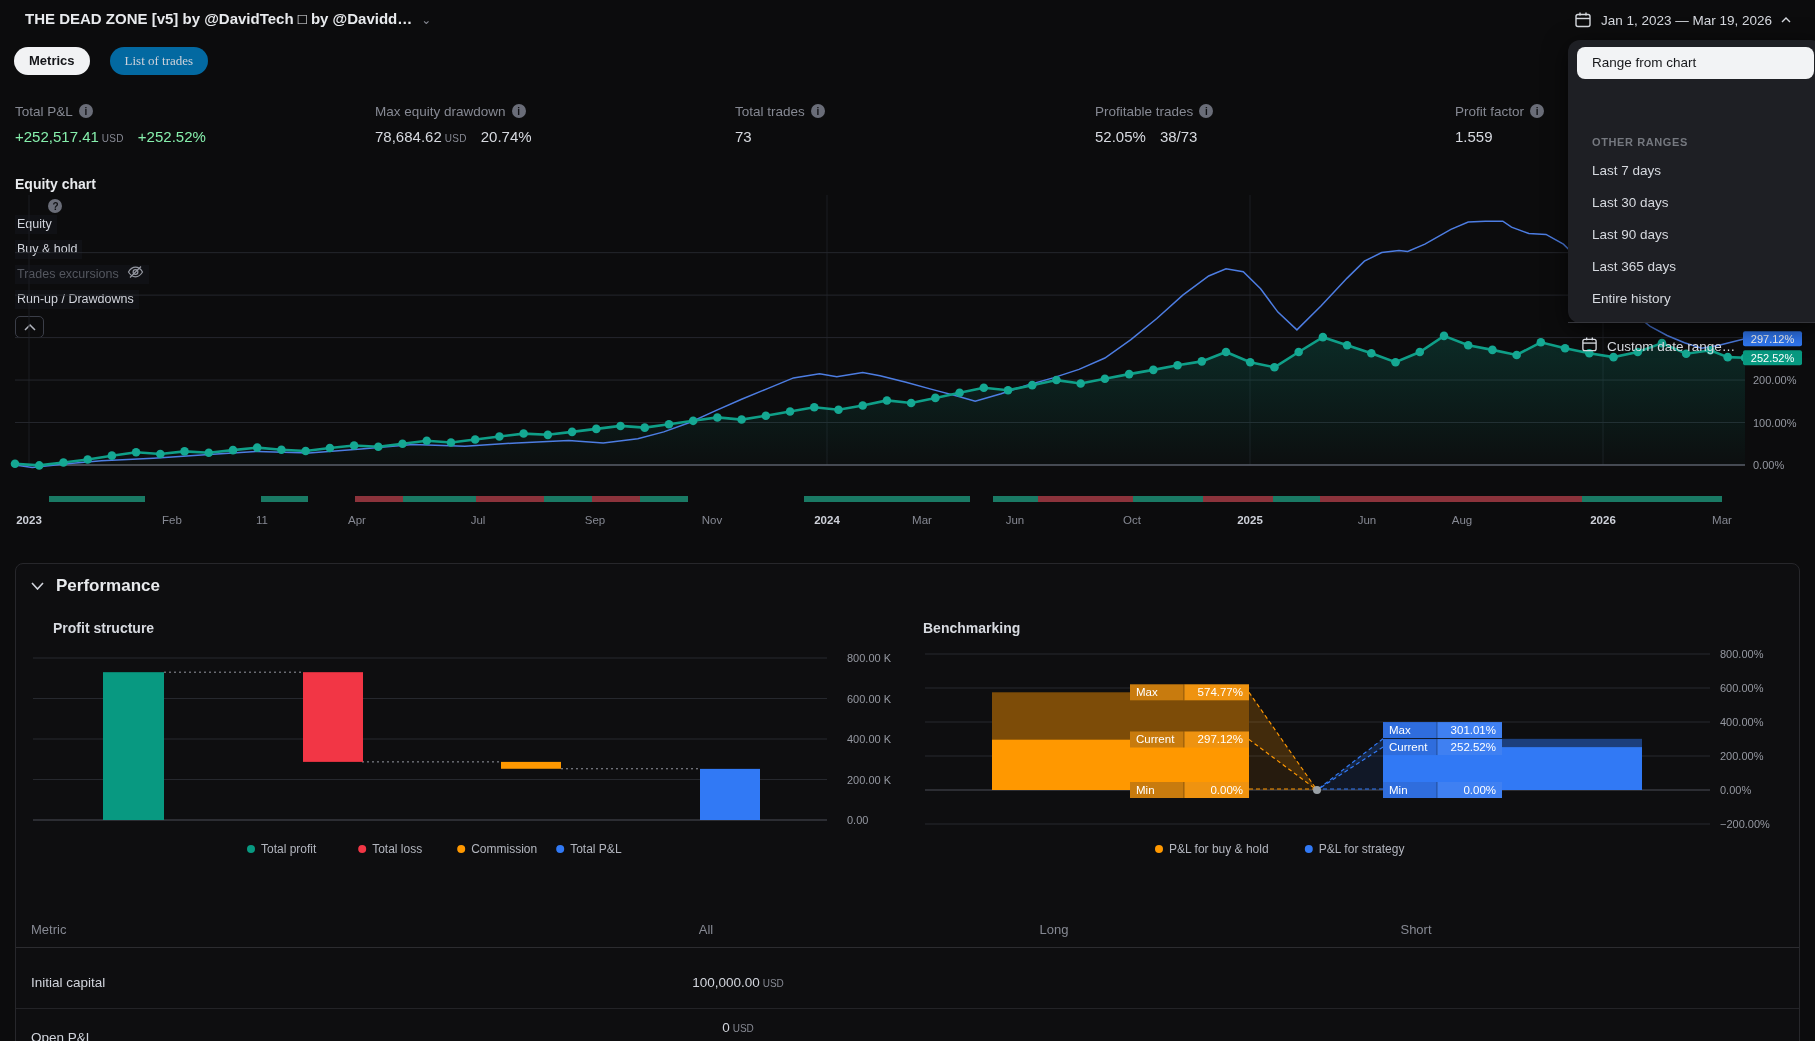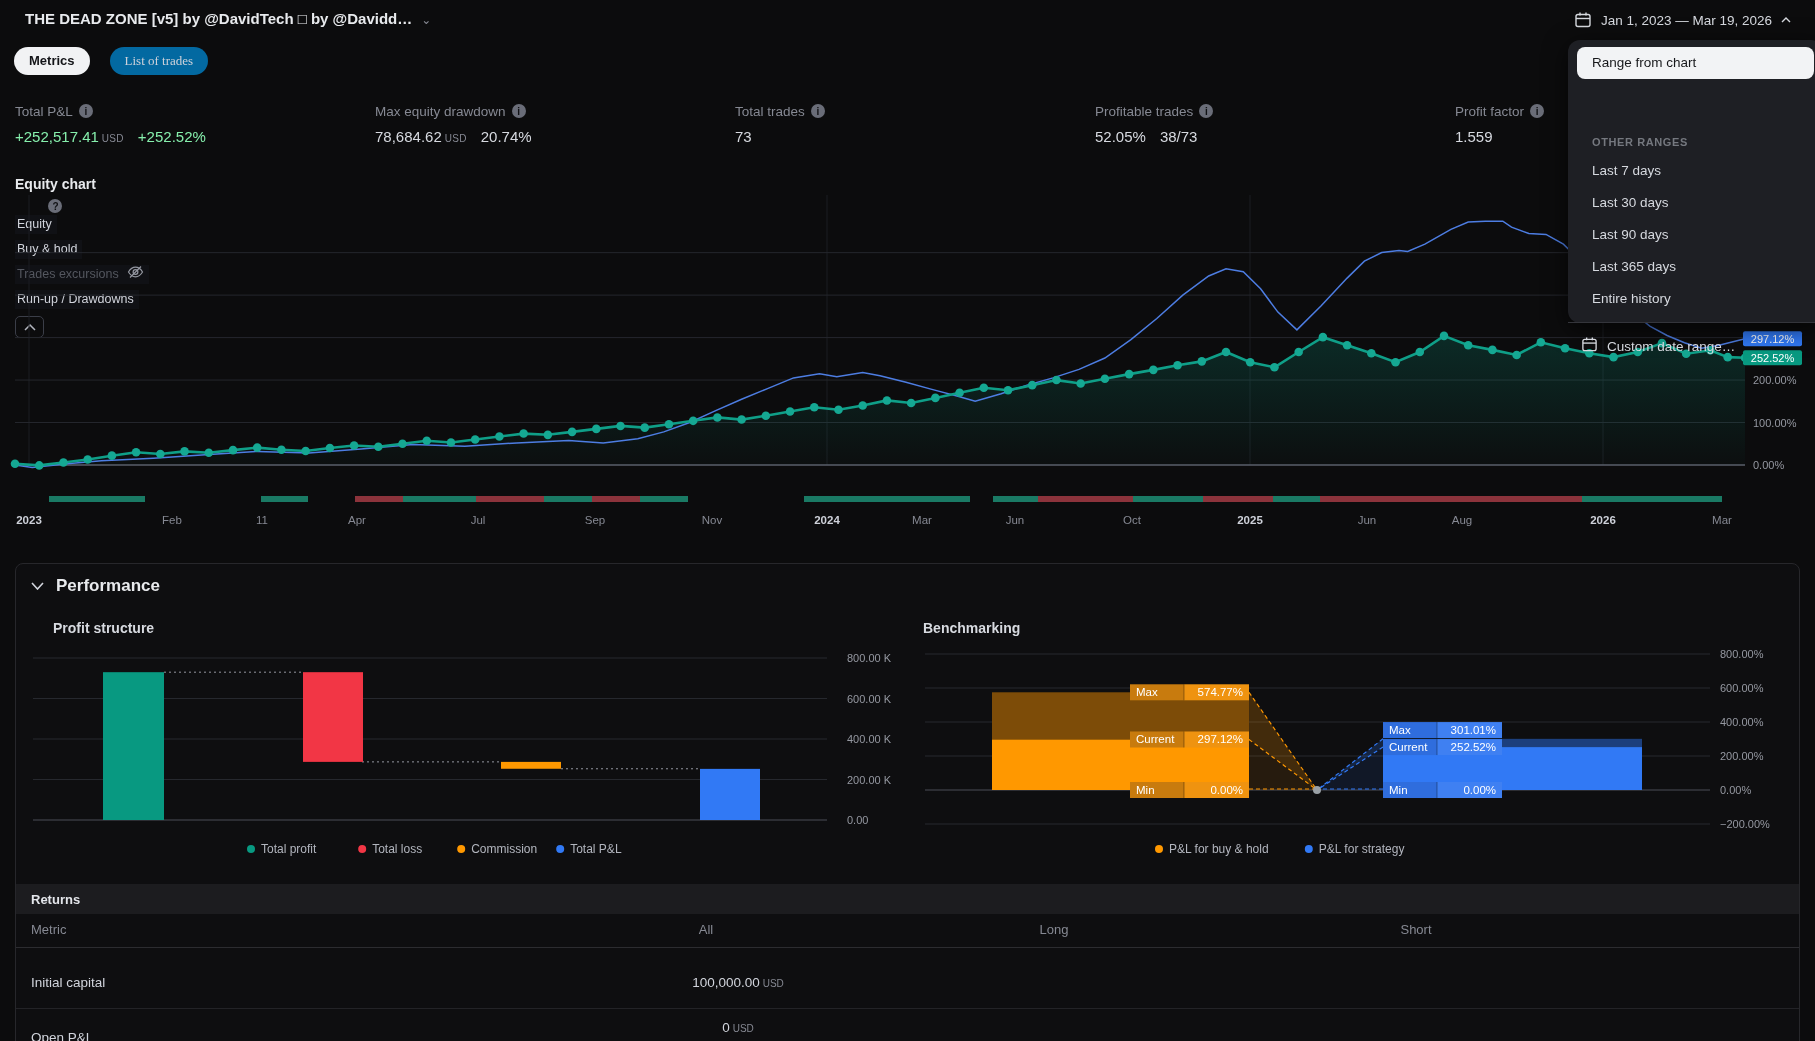--- a/index.html
+++ b/index.html
@@ -429,23 +429,20 @@
       <line x1="532" y1="142" x2="532" y2="158" stroke="rgba(0,0,0,0.35)"></line>
       <text x="484" y="154" fill="#fff" font-size="11.5">Min</text>
       <text x="591" y="154" fill="#fff" font-size="11.5" text-anchor="end">0.00%</text>
       <circle cx="412" cy="150" r="4" fill="#9aa0a6"></circle>
       <circle cx="254" cy="209" r="4" fill="#ff9800"></circle>
       <text x="264" y="213" fill="#b2b5be" font-size="12">P&amp;L for buy &amp; hold</text>
       <circle cx="403.8" cy="209" r="4" fill="#3179f5"></circle>
       <text x="413.8" y="213" fill="#b2b5be" font-size="12">P&amp;L for strategy</text>
     </svg>
 
-  <div class="ret-band">
-      <span>Returns</span>
-    </div>
   <div class="ret-cols">
     <span class="cell" style="left:15px; top:8px;">Metric</span>
     <span class="cell center" style="left:690px; top:8px;">All</span>
     <span class="cell center" style="left:1038px; top:8px;">Long</span>
     <span class="cell center" style="left:1400px; top:8px;">Short</span>
   </div>
 
   <div>
     <span class="cell ret-metric" style="left:31px; top:975px;">Initial capital</span>
     <span class="cell center ret-val" style="left:690px; top:975px;"><span>100,000.00</span><span class="u">USD</span></span>

